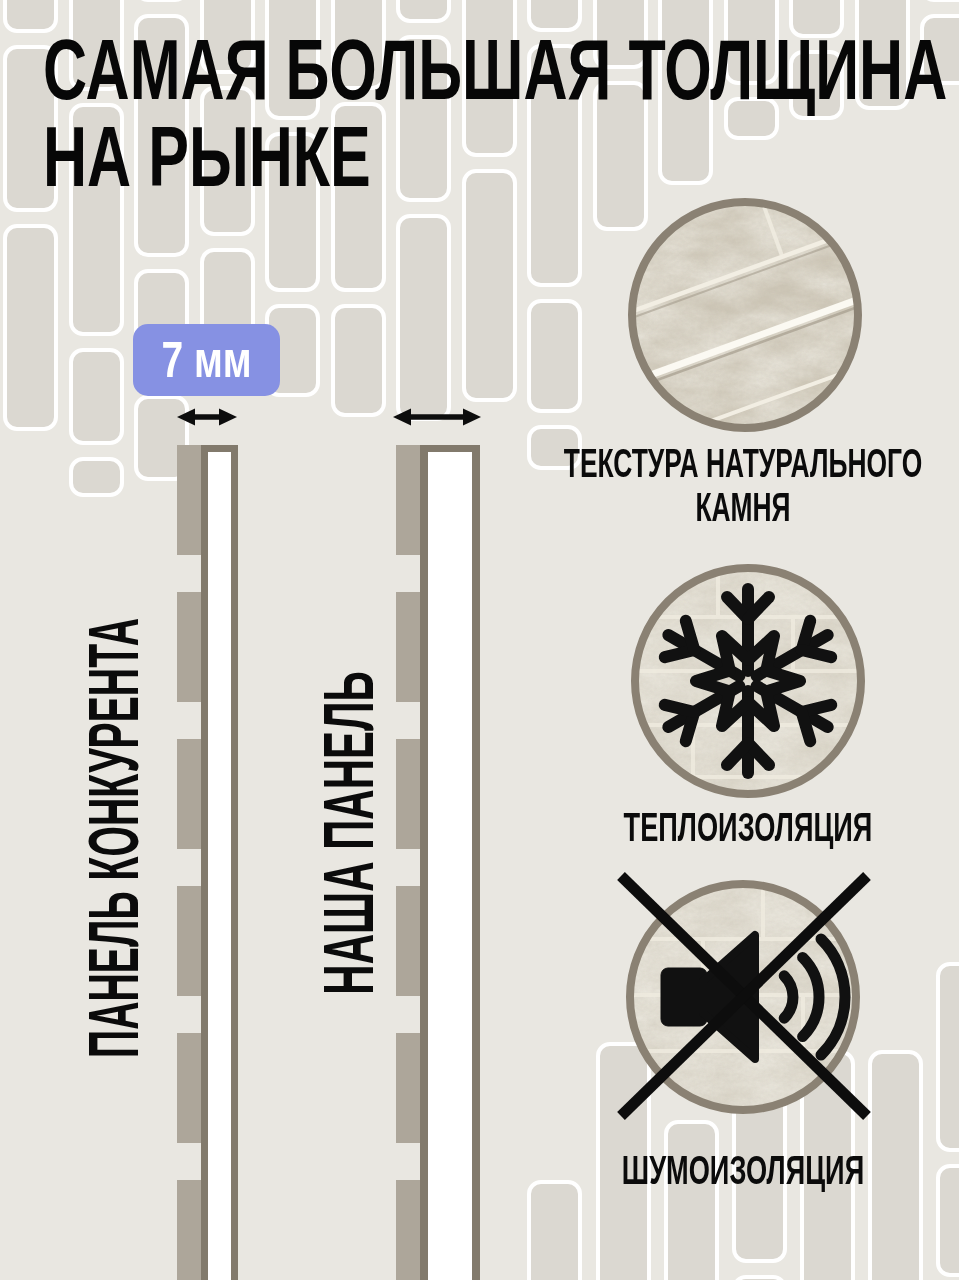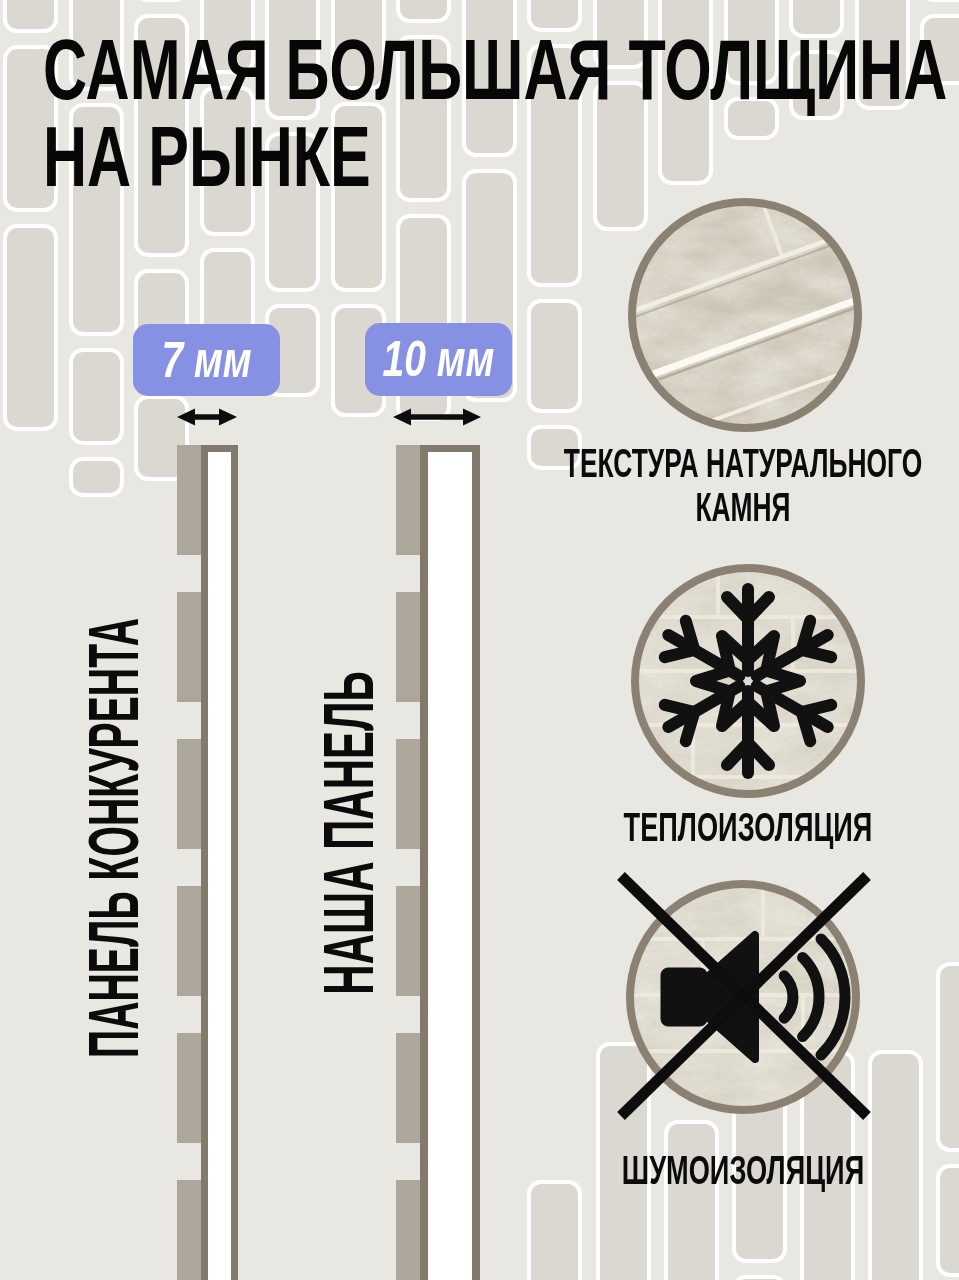--- a/index.html
+++ b/index.html
@@ -17,21 +17,20 @@
   
   .title{
     position:absolute;left:43px;top:26px;z-index:2;margin:0;
     font-size:86px;line-height:87px;font-weight:700;color:#070707;
     transform:scaleX(0.71);transform-origin:0 0;white-space:nowrap;
   }
   
   .badge{
     position:absolute;z-index:3;background:#8691e3;border-radius:15px;
     text-align:center;
-    font-style:italic;
   }
   .badge span{
     display:block;font-weight:700;color:#ffffff;font-size:50px;line-height:72px;
     transform:scaleX(0.78);transform-origin:50% 50%;white-space:nowrap;
   }
   .badge.b1{left:133px;top:324px;width:147px;height:72px;}
   .badge.b2{left:365px;top:323px;width:147px;height:73px;}
   
   .dim-arrow{position:absolute;z-index:3;}
   .a1{left:176px;top:404px;}
@@ -127,23 +126,20 @@
 
   <h1 class="title">
     <span>САМАЯ БОЛЬШАЯ ТОЛЩИНА</span><br>
     <span>НА РЫНКЕ</span>
   </h1>
 
   <div class="badge b1">
     <span>7 мм</span>
   </div>
 
-  <div class="badge b2">
-    <span>10 мм</span>
-  </div>
 
   <svg class="dim-arrow a1" width="62" height="26" viewBox="0 0 62 26">
     <line x1="12" y1="13" x2="50" y2="13" stroke="#0d0d0d" stroke-width="5.5"></line>
     <path d="M1 13 L19 4.5 L19 21.5 Z" fill="#0d0d0d"></path>
     <path d="M61 13 L43 4.5 L43 21.5 Z" fill="#0d0d0d"></path>
   </svg>
   <svg class="dim-arrow a2" width="90" height="26" viewBox="0 0 90 26">
     <line x1="12" y1="13" x2="78" y2="13" stroke="#0d0d0d" stroke-width="5.5"></line>
     <path d="M1 13 L19 4.5 L19 21.5 Z" fill="#0d0d0d"></path>
     <path d="M89 13 L71 4.5 L71 21.5 Z" fill="#0d0d0d"></path>

